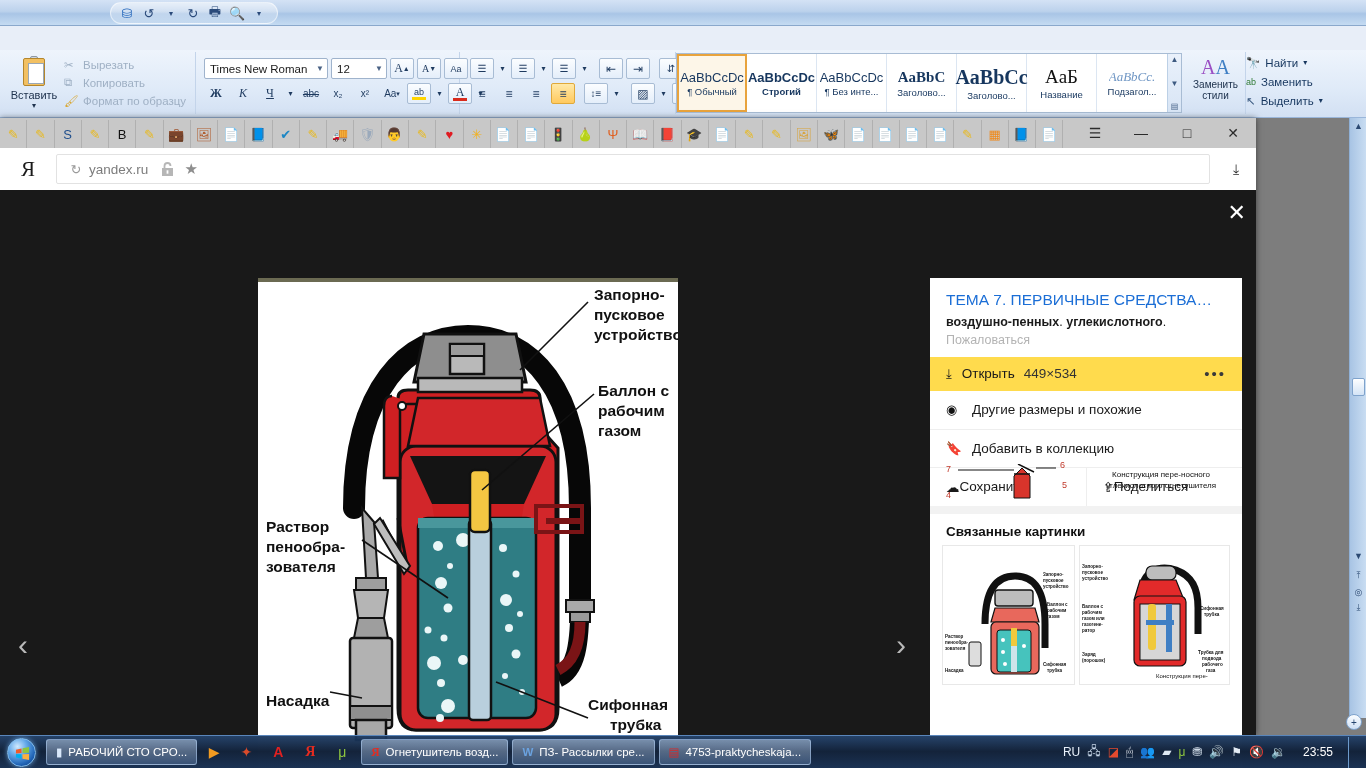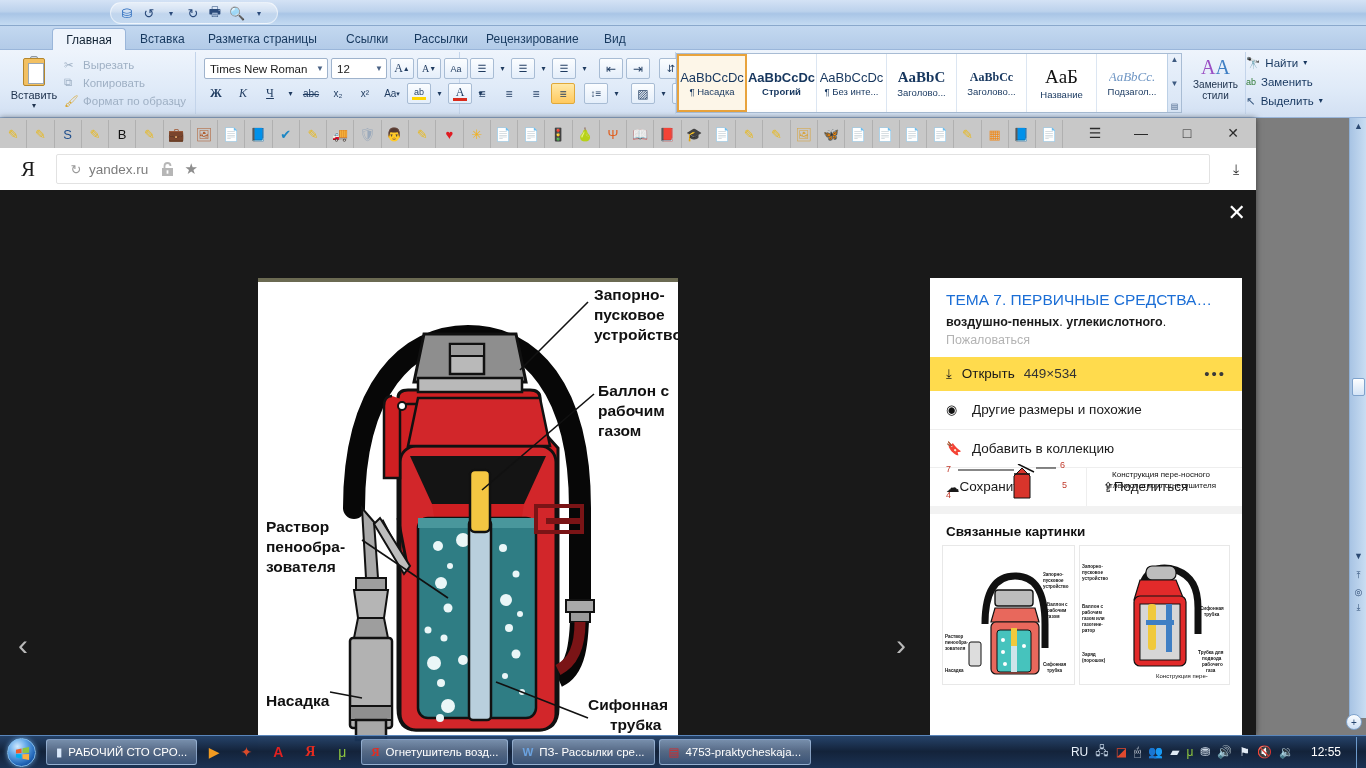--- a/index.html
+++ b/index.html
@@ -221,21 +221,21 @@
     font-size:11.5px; color:#fff; white-space:nowrap;
     background: linear-gradient(180deg, rgba(190,210,235,.55), rgba(120,155,200,.35));
     border:1px solid rgba(180,210,245,.55); border-radius:3px;
   }
   .tb-item.wide { max-width:160px; overflow:hidden; }
   .tb-icononly {
     width:30px; height:26px; margin-left:2px;
     display:flex; align-items:center; justify-content:center;
     border:1px solid transparent; border-radius:3px;
   }
-  .tray { margin-left:auto; display:flex; align-items:center; gap:7px; }
+  .tray { margin-left:auto; display:flex; align-items:center; gap:7px; padding-right:8px; }
   .tray .ti { font-size:12px; color:#e8f1fb; display:flex; align-items:center; }
   .clock { font-size:12px; color:#fff; padding-left:6px; min-width:44px; text-align:center; }
   .showdesk { width:10px; height:31px; border-left:1px solid #6d9bcc; margin-left:4px; }
 </style>
 </head>
 <body>
 
 <div id="root">
 
   <div class="word-win">
@@ -245,29 +245,20 @@
         <span class="qi" style="color:#2a6bbd;">⛁</span>
         <span class="qi">↺</span>
         <span class="qi" style="font-size:8px;">▾</span>
         <span class="qi">↻</span>
         <span class="qi">🖶</span>
         <span class="qi">🔍</span>
         <span class="qi" style="font-size:8px;">▾</span>
       </div>
     </div>
 
-    <div class="ribbon-tabs">
-      <div class="rtab active" style="left:52px;width:74px;text-align:center;">Главная</div>
-      <div class="rtab" style="left:128px;">Вставка</div>
-      <div class="rtab" style="left:196px;">Разметка страницы</div>
-      <div class="rtab" style="left:334px;">Ссылки</div>
-      <div class="rtab" style="left:402px;">Рассылки</div>
-      <div class="rtab" style="left:474px;">Рецензирование</div>
-      <div class="rtab" style="left:592px;">Вид</div>
-    </div>
 
     <div class="ribbon">
 
       <div class="grp" style="left:0;width:196px;">
         <div class="paste-btn">
           <div class="paste-ico">
             <div class="clip"></div>
               <div class="board"></div>
               <div class="sheet"></div>
           </div>
@@ -370,36 +361,36 @@
           <div class="sbtn bordered" style="margin-left:6px;">▨</div>
           <div class="sbtn" style="width:11px;font-size:8px;">▾</div>
           <div class="sbtn bordered">▦</div>
           <div class="sbtn" style="width:11px;font-size:8px;">▾</div>
         </div>
       </div>
 
       <div class="styles-gal">
         <div class="style-cell sel">
           <div class="style-prev" style="font-family:'Liberation Sans',sans-serif;">AaBbCcDc</div>
-          <div class="style-name">¶ Насадка</div>
+          <div class="style-name">¶ Обычный</div>
         </div>
         <div class="style-cell">
           <div class="style-prev" style="font-weight:700;">AaBbCcDc</div>
           <div class="style-name" style="font-weight:700;">Строгий</div>
         </div>
         <div class="style-cell">
           <div class="style-prev">AaBbCcDc</div>
           <div class="style-name">¶ Без инте...</div>
         </div>
         <div class="style-cell">
           <div class="style-prev" style="font-family:'Liberation Serif',serif;font-weight:700;font-size:15px;">AaBbC</div>
           <div class="style-name">Заголово...</div>
         </div>
         <div class="style-cell">
-          <div class="style-prev" style="font-family:'Liberation Serif',serif;font-weight:700;font-size:12px;">AaBbCc</div>
+          <div class="style-prev" style="font-family:'Liberation Serif',serif;font-weight:700;font-size:20px;">AaBbCc</div>
           <div class="style-name">Заголово...</div>
         </div>
         <div class="style-cell">
           <div class="style-prev" style="font-family:'Liberation Serif',serif;font-size:19px;color:#111;">AaБ</div>
           <div class="style-name">Название</div>
         </div>
         <div class="style-cell" style="border-right:none;">
           <div class="style-prev" style="font-family:'Liberation Serif',serif;font-style:italic;color:#6f96c4;">AaBbCc.</div>
           <div class="style-name">Подзагол...</div>
         </div>
@@ -904,18 +895,18 @@
       <span class="ti" style="color:#e24a2e;">◪</span>
       <span class="ti" style="color:#e8eef6;">🖱</span>
       <span class="ti" style="color:#9ec3e8;">👥</span>
       <span class="ti" style="color:#dfe9f4;">▰</span>
       <span class="ti" style="color:#8ec63f;">μ</span>
       <span class="ti" style="color:#cdd9e6;">⛃</span>
       <span class="ti" style="color:#e7443a;">🔊</span>
       <span class="ti" style="color:#e3ebf4;">⚑</span>
       <span class="ti" style="color:#e0443a;">🔇</span>
       <span class="ti" style="color:#dfe9f4;">🔉</span>
-      <span class="clock">12:55</span>
+      <span class="clock">23:55</span>
       <span class="showdesk"></span>
     </div>
   </div>
 
 </div>
 
 </body></html>

